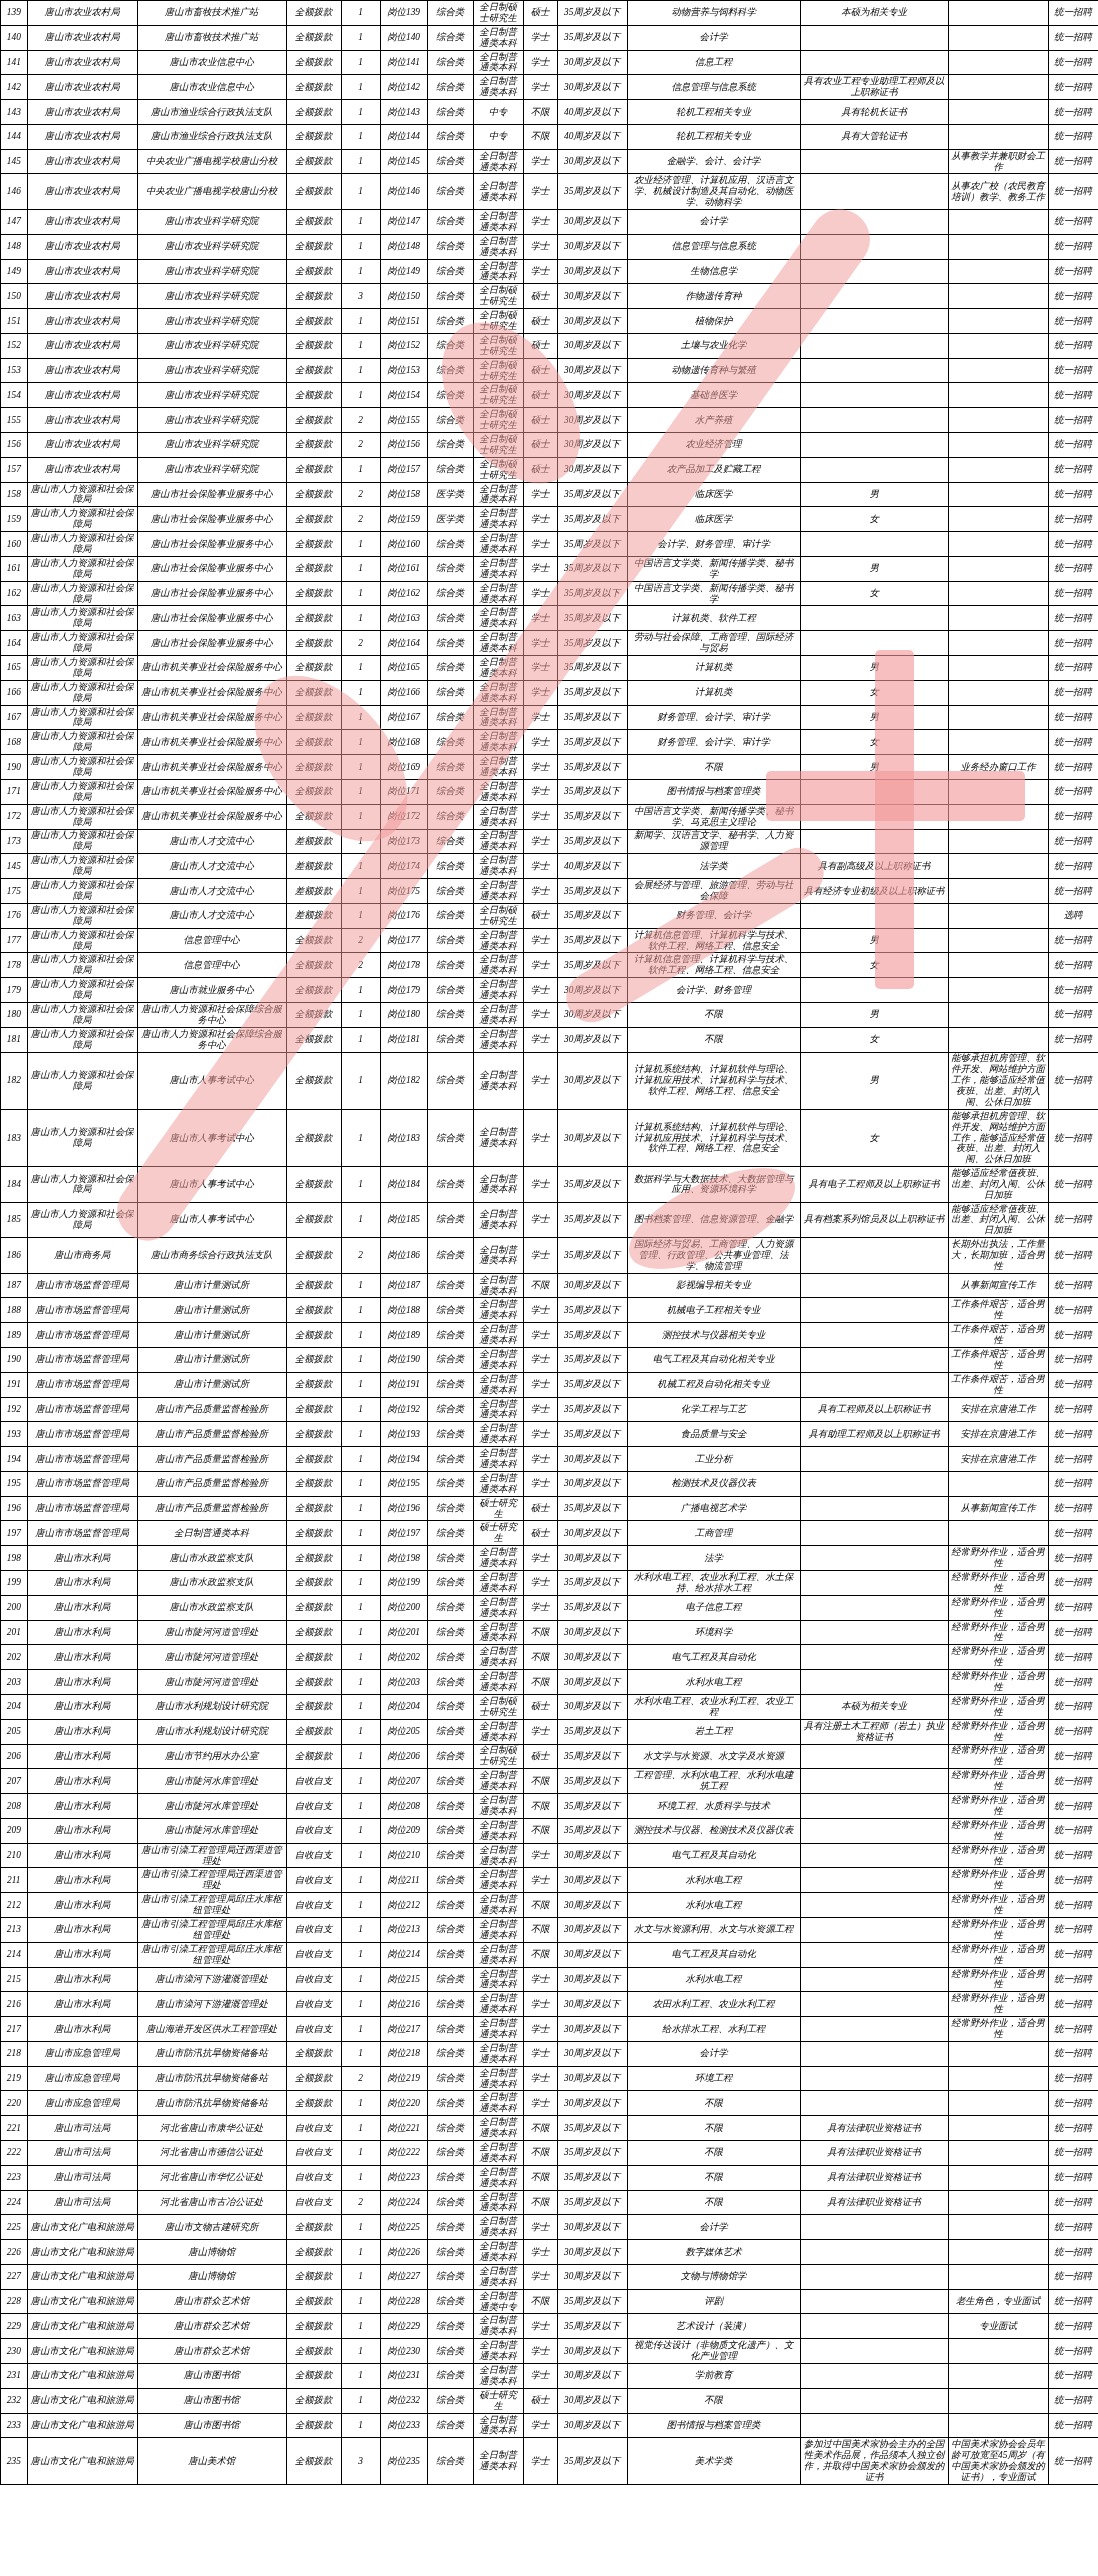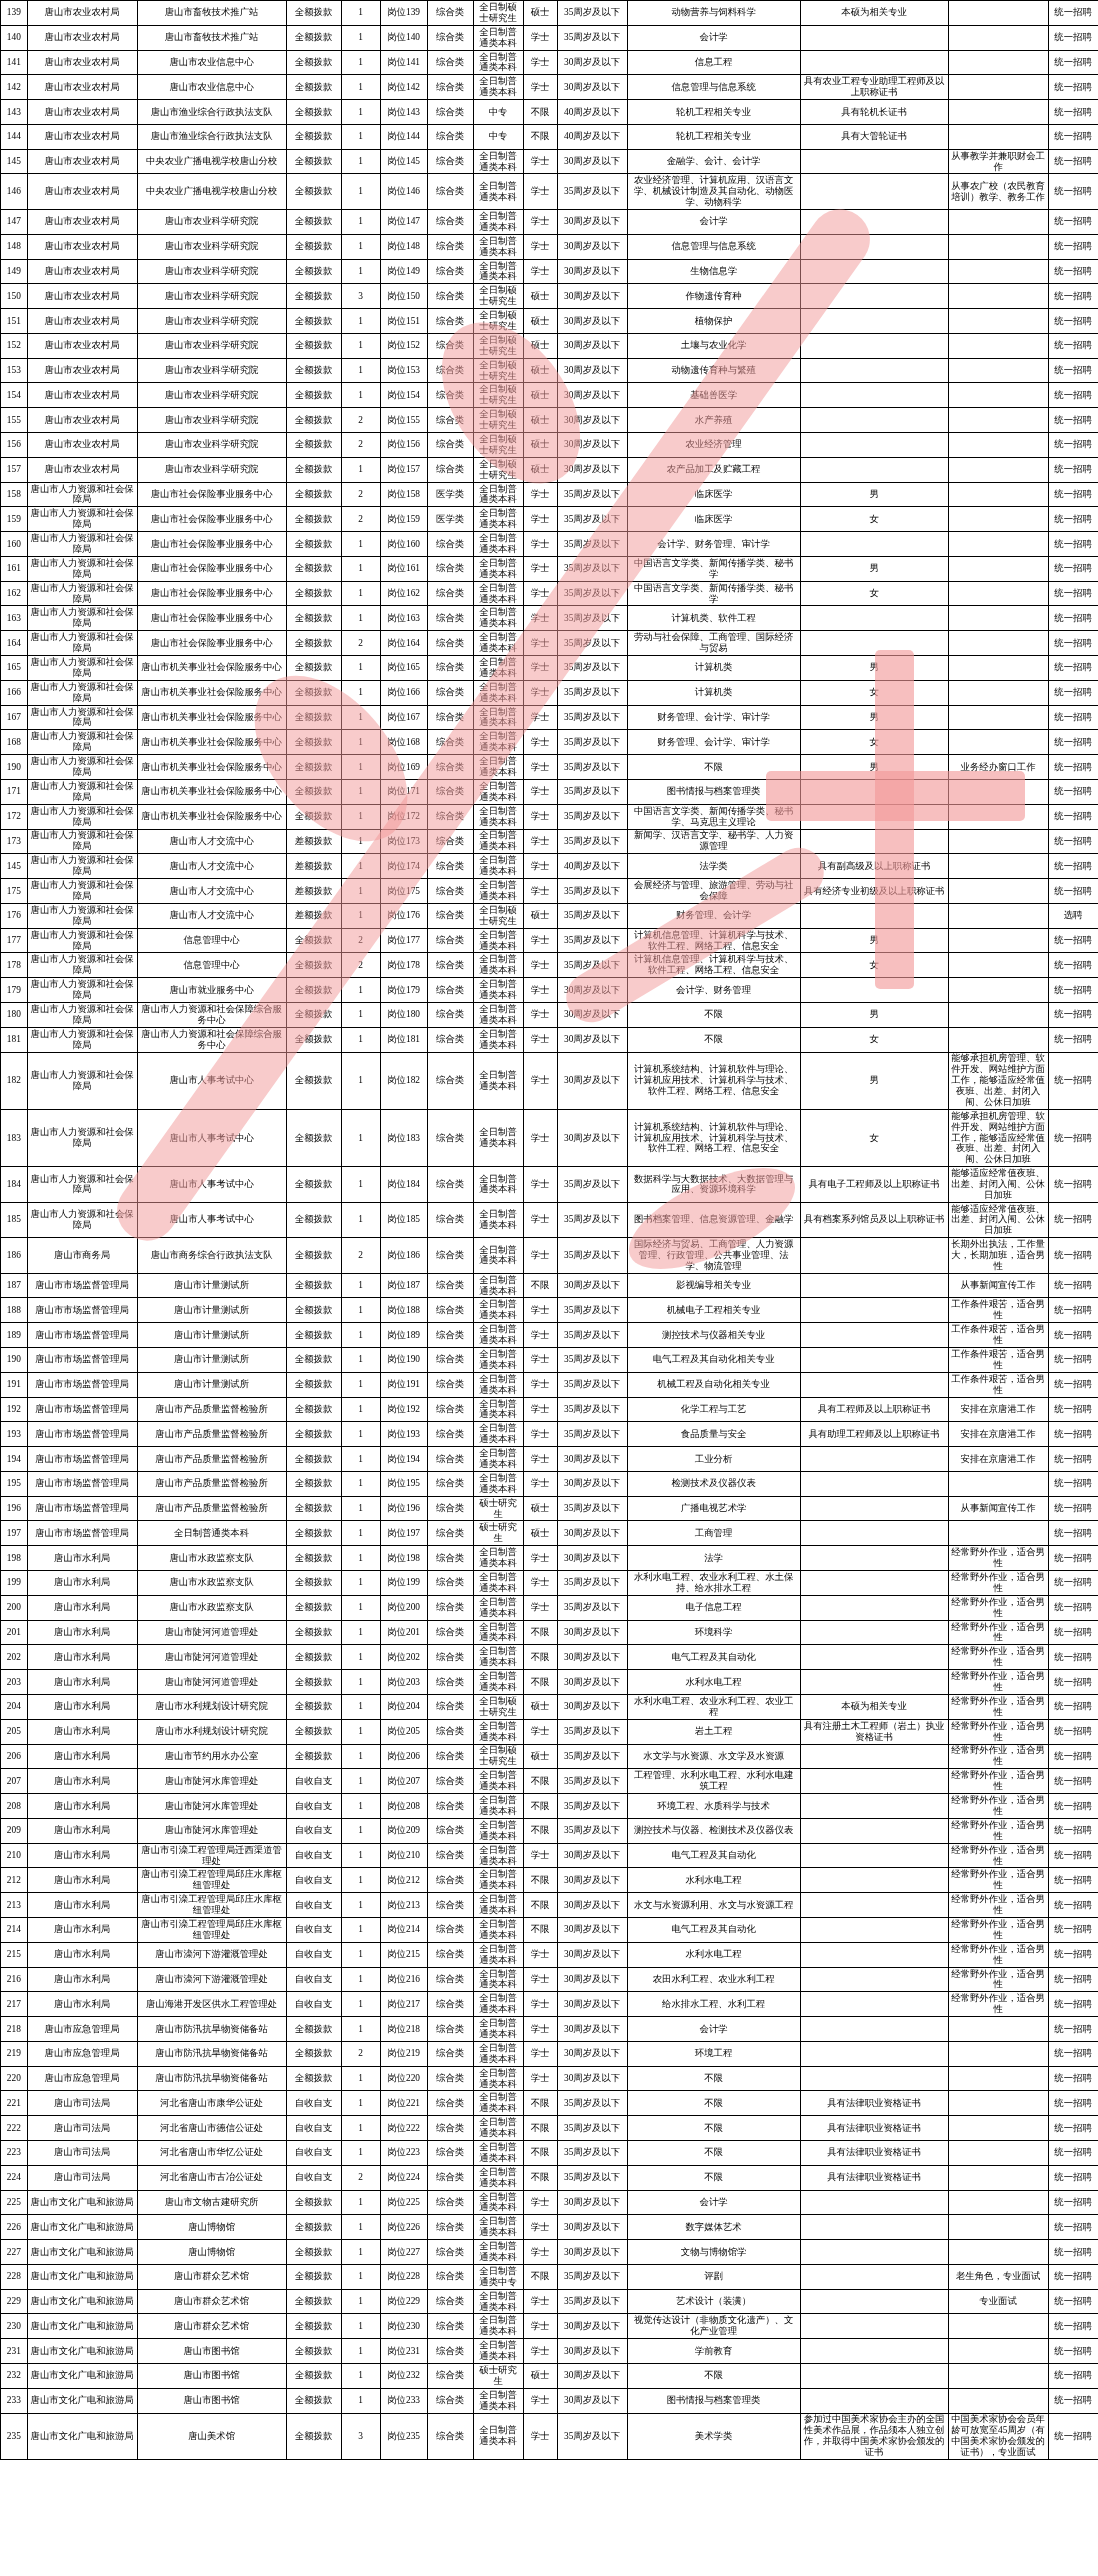--- a/index.html
+++ b/index.html
@@ -4,21 +4,21 @@
 <style>
   html,body{margin:0;padding:0;}
   body{
     width:1098px;height:2576px;overflow:hidden;position:relative;
     background:#ffffff;
     font-family:"Liberation Serif","DejaVu Serif",serif;
   }
   .table-wrap{position:relative;z-index:1;}
   table.job-table{
     border-collapse:collapse;table-layout:fixed;width:1098px;
-    margin:0;border:0.9px solid #000;
+    margin:0;border:0.9px solid #000;font-style:italic;
   }
   table.job-table td{
     border:0.9px solid #000;
     text-align:center;vertical-align:middle;
     font-size:9.4px;line-height:1.16;color:#000;
     padding:0.9px 1.7px;height:22px;
     word-break:break-all;overflow:hidden;
   }
   
   .wm{position:absolute;z-index:2;pointer-events:none;}
@@ -1211,20 +1211,36 @@
           <td>综合类</td>
           <td>全日制普通类本科</td>
           <td>学士</td>
           <td>30周岁及以下</td>
           <td>电气工程及其自动化</td>
           <td></td>
           <td>经常野外作业，适合男性</td>
           <td>统一招聘</td>
         </tr>
         <tr>
+          <td>211</td>
+          <td>唐山市水利局</td>
+          <td>唐山市引滦工程管理局迁西渠道管理处</td>
+          <td>自收自支</td>
+          <td>1</td>
+          <td>岗位211</td>
+          <td>综合类</td>
+          <td>全日制普通类本科</td>
+          <td>学士</td>
+          <td>30周岁及以下</td>
+          <td>水利水电工程</td>
+          <td></td>
+          <td>经常野外作业，适合男性</td>
+          <td>统一招聘</td>
+        </tr>
+        <tr>
           <td>212</td>
           <td>唐山市水利局</td>
           <td>唐山市引滦工程管理局邱庄水库枢纽管理处</td>
           <td>自收自支</td>
           <td>1</td>
           <td>岗位212</td>
           <td>综合类</td>
           <td>全日制普通类本科</td>
           <td>不限</td>
           <td>30周岁及以下</td>

